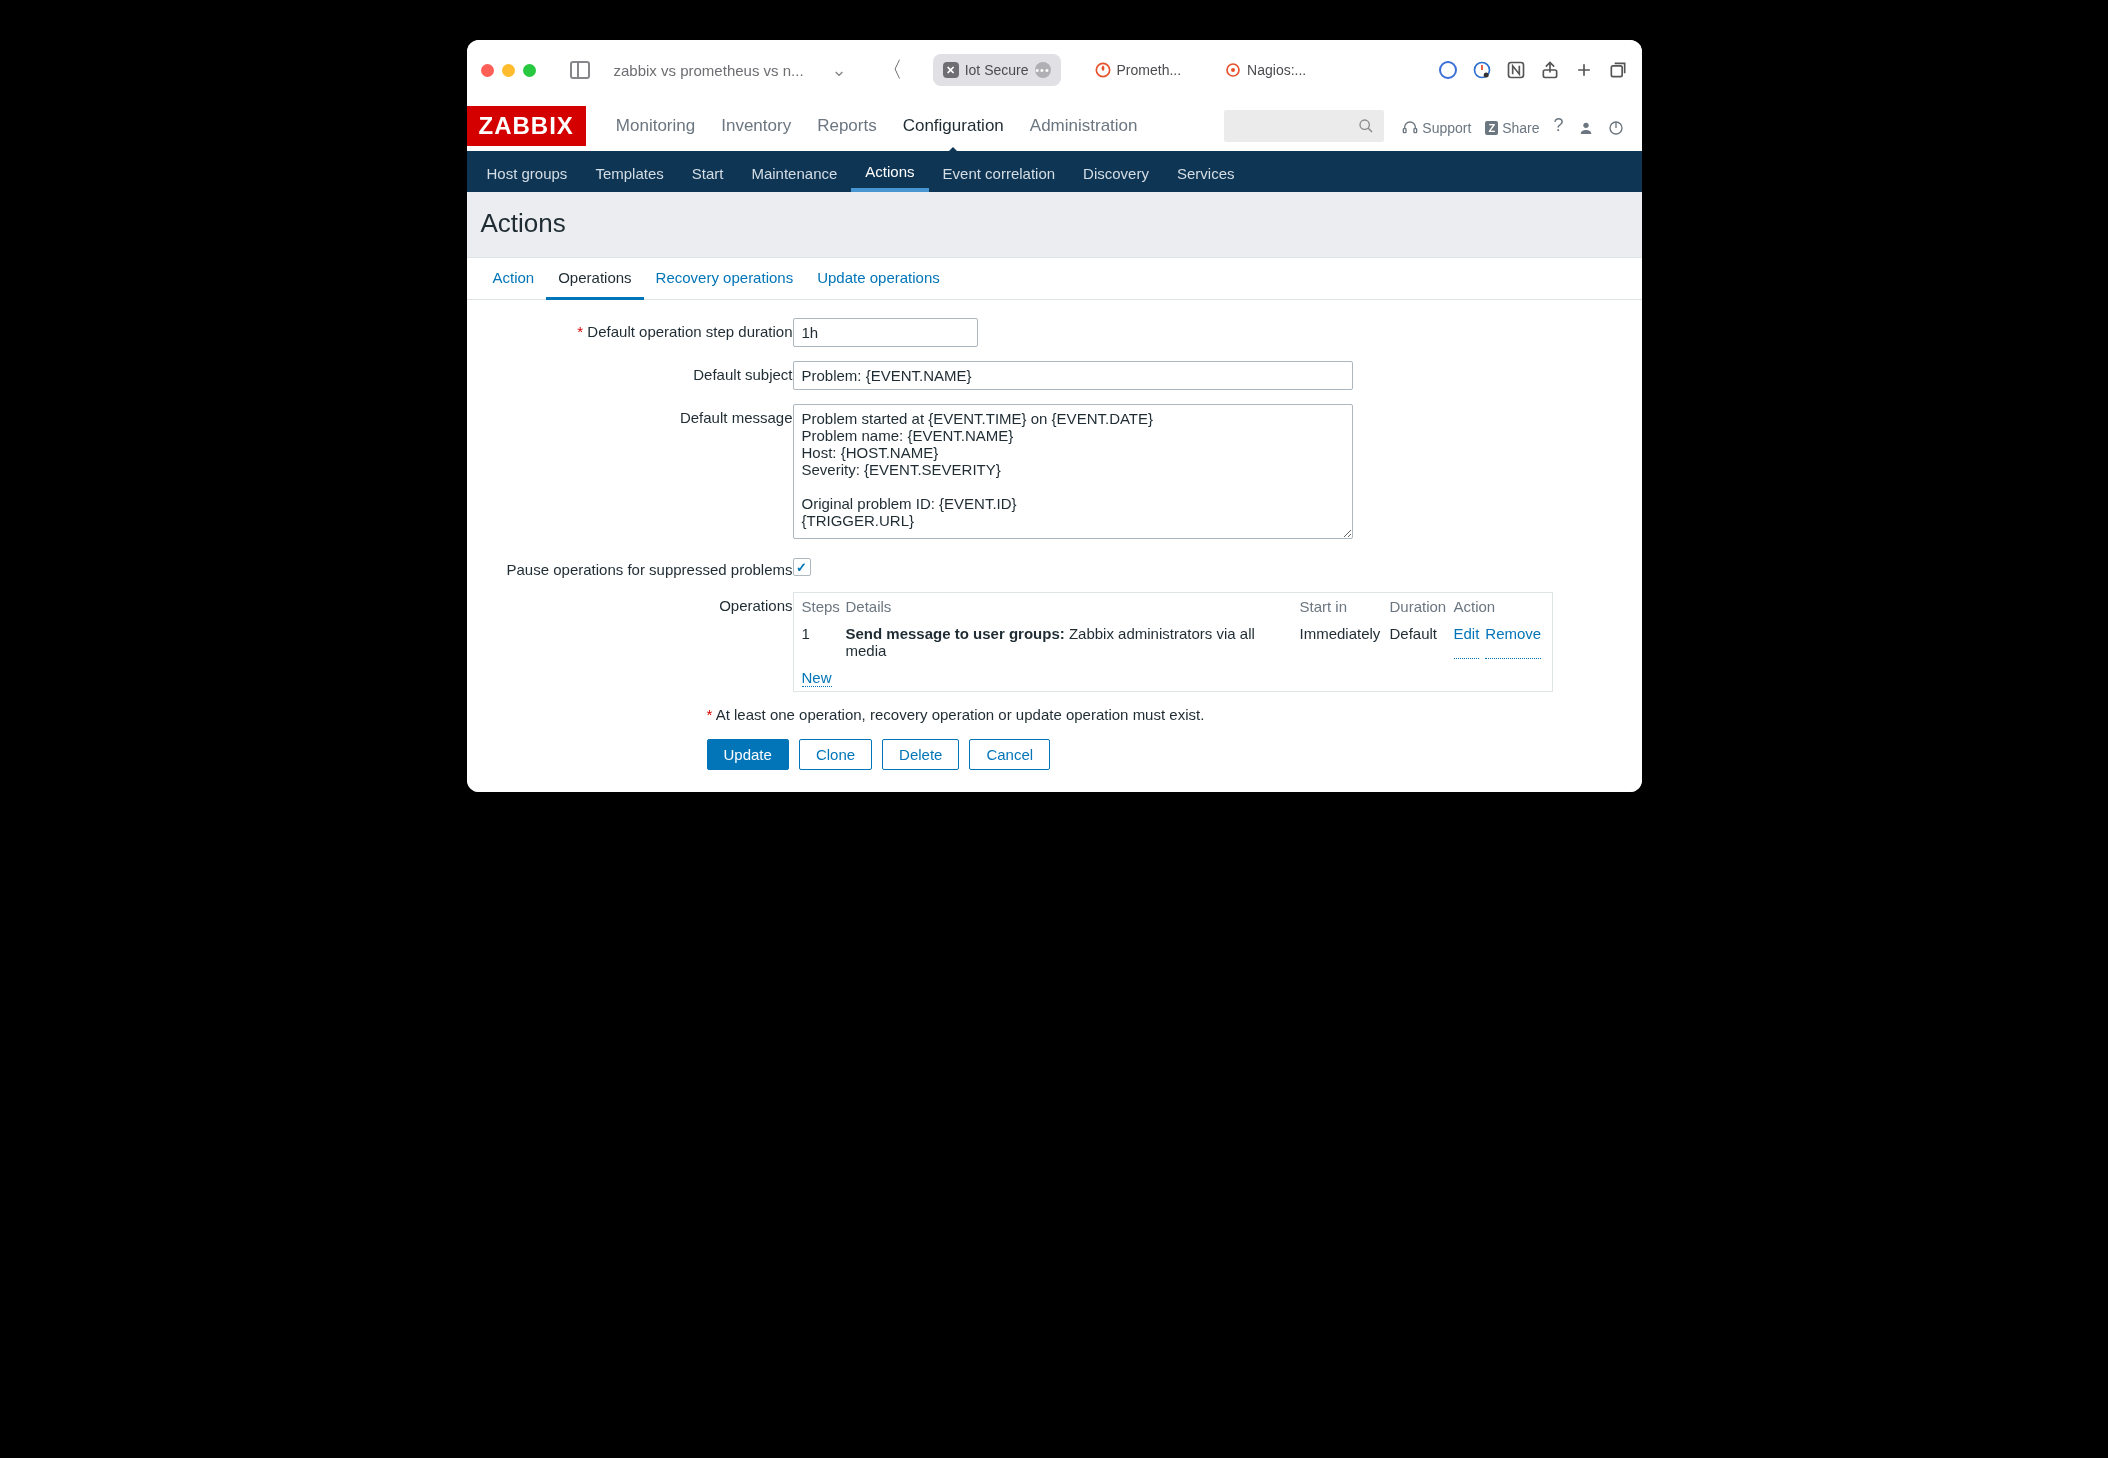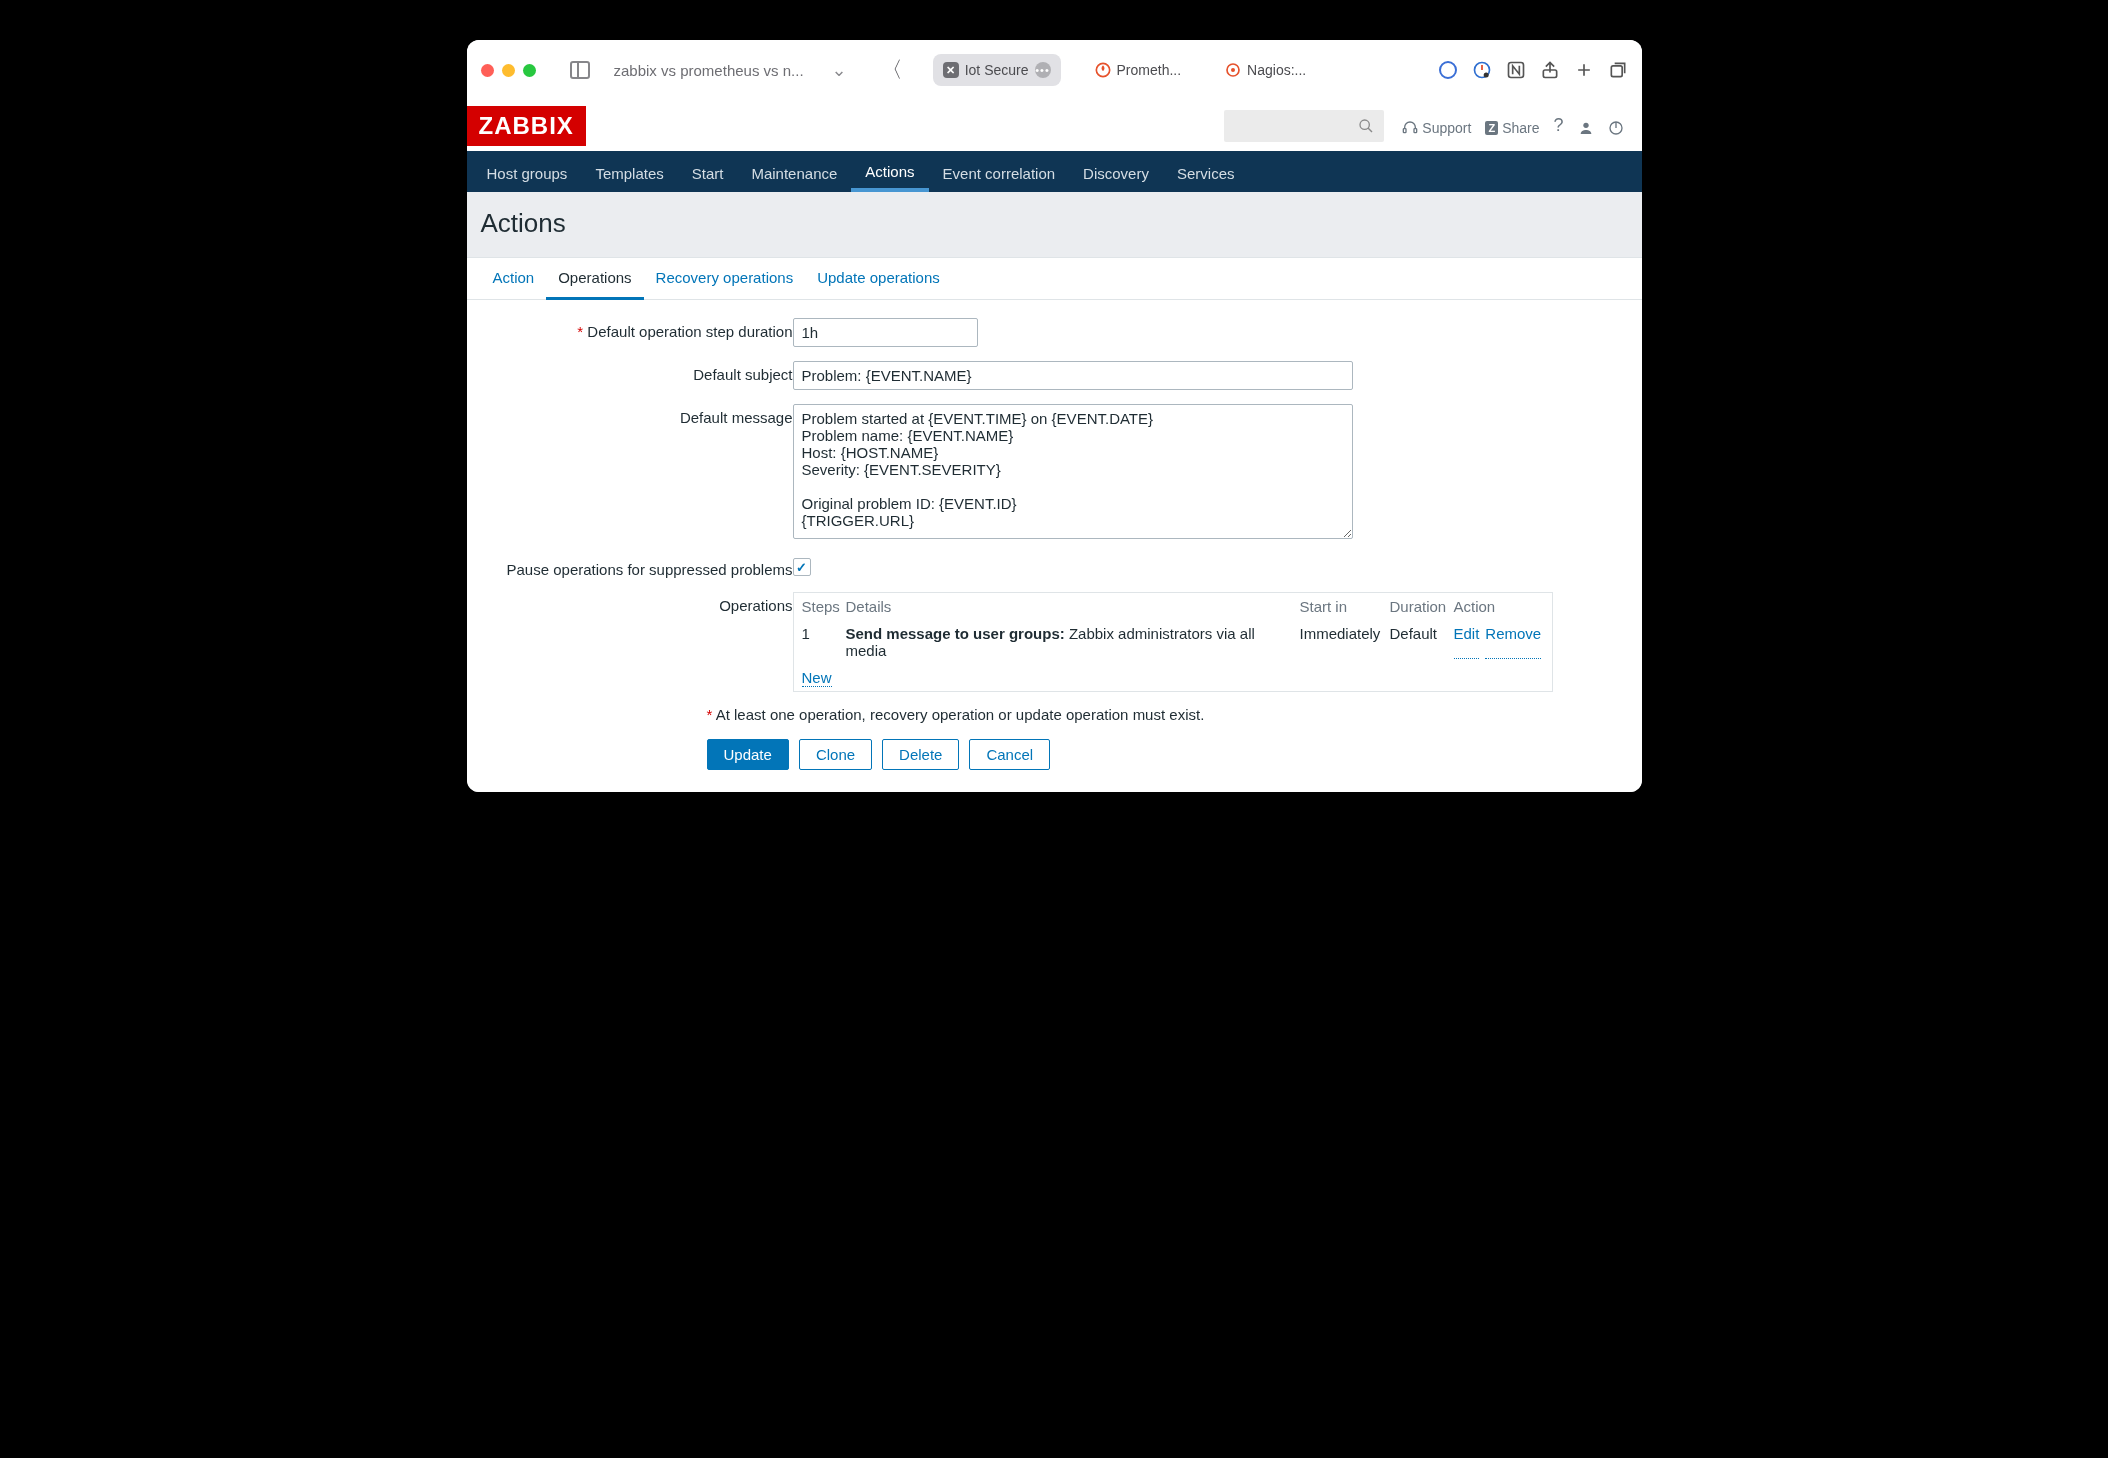--- a/index.html
+++ b/index.html
@@ -194,20 +194,27 @@
           <svg viewBox="0 0 24 24" fill="none" stroke="#555" stroke-width="2">
             <rect x="4" y="7" width="13" height="13" rx="2"></rect>
             <path d="M8 4h12v12"></path>
           </svg>
         </div>
     </div>
   </div>
 
   <div class="z-header">
     <span class="z-logo">ZABBIX</span>
+    <nav class="z-nav">
+      <a>Monitoring</a>
+      <a>Inventory</a>
+      <a>Reports</a>
+      <a class="active">Configuration</a>
+      <a>Administration</a>
+    </nav>
     <div class="z-search">
       <svg width="16" height="16" viewBox="0 0 24 24" fill="none" stroke="#8a8a8a" stroke-width="2">
           <circle cx="10" cy="10" r="7"></circle>
           <path d="M21 21l-6-6"></path>
         </svg>
     </div>
     <div class="z-hr">
       <span class="ico">
         <svg viewBox="0 0 24 24" fill="none" stroke="#6b7680" stroke-width="2">
             <path d="M4 13v-2a8 8 0 0116 0v2"></path>

